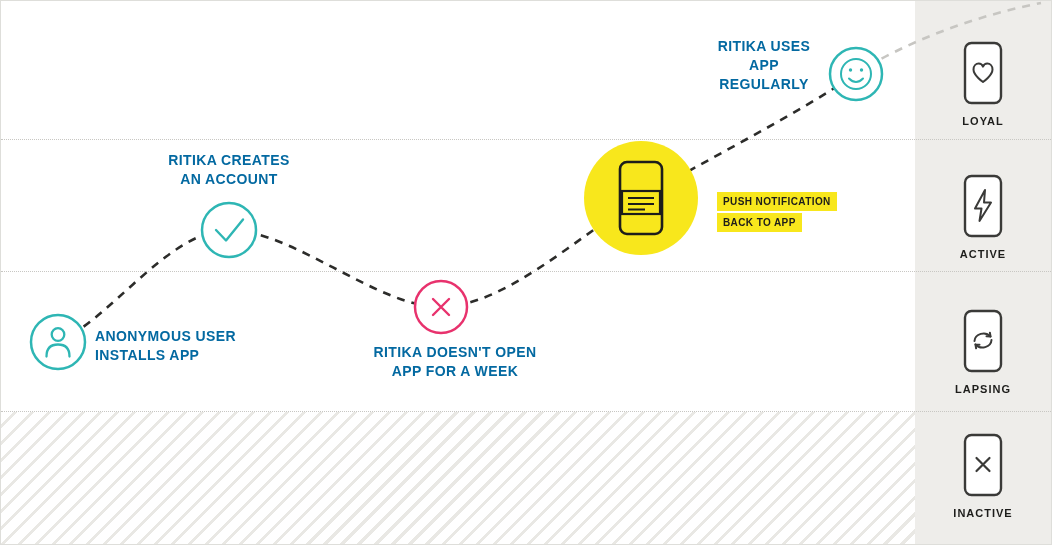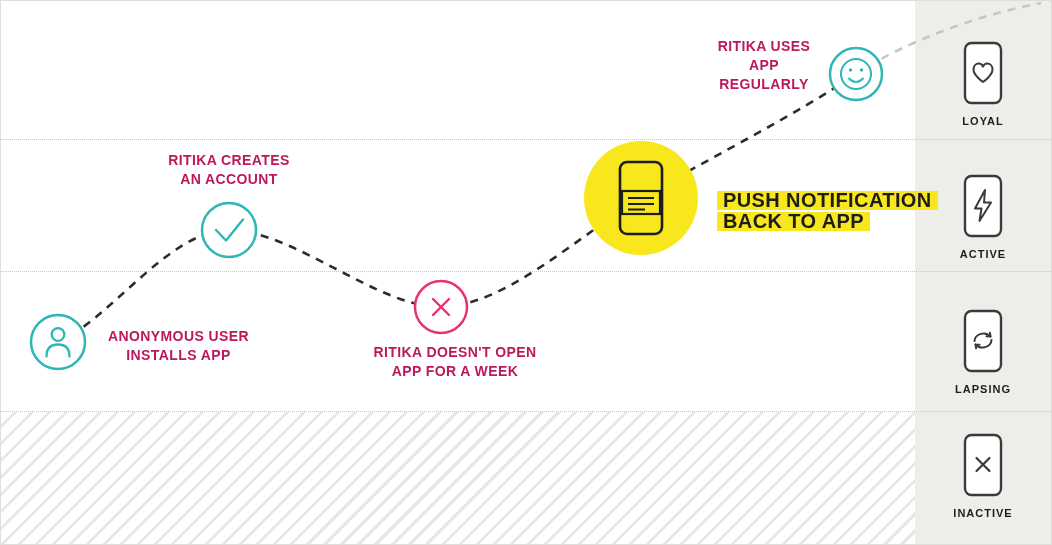--- a/index.html
+++ b/index.html
@@ -29,28 +29,28 @@
   .side-item svg{ display:block; }
   .side-label{
     margin-top:9px; font-size:11px; font-weight:bold; letter-spacing:1px;
     color:#1d1d1b; text-align:center;
   }
   .overlay{
     position:absolute; left:0; top:0; z-index:3; pointer-events:none;
   }
   .label{
     position:absolute; z-index:4; font-size:14px; line-height:19px;
-    font-weight:bold; color:#be185d; letter-spacing:.4px; white-space:pre-line;
+    font-weight:bold; color:#0369a1; letter-spacing:.4px; white-space:pre-line;
   }
   .label.center{ text-align:center; }
   .push-block{ position:absolute; z-index:4; }
   .push-row{ margin-bottom:1px; }
   .push-row span{
     display:inline-block; background:#f8e71c; color:#1d1d1b;
-    font-size:20px; line-height:15px; font-weight:bold; letter-spacing:.4px;
+    font-size:10px; line-height:15px; font-weight:bold; letter-spacing:.4px;
     padding:2px 6px;
   }
 </style>
 </head>
 <body>
 
 <div class="stage">
 
   <div class="zone-line" style="top:138px"></div>
   <div class="zone-line" style="top:270px"></div>
@@ -135,21 +135,21 @@
       <circle cx="855" cy="73" r="26" fill="#ffffff" stroke="#2eb6b4" stroke-width="2.5"></circle>
       <g fill="none" stroke="#2eb6b4">
         <circle cx="855" cy="73" r="15" stroke-width="2"></circle>
         <circle cx="849.5" cy="69" r="1.7" fill="#2eb6b4" stroke="none"></circle>
         <circle cx="860.5" cy="69" r="1.7" fill="#2eb6b4" stroke="none"></circle>
         <path d="M848,77.5 Q855,84.5 862,77.5" stroke-width="2" stroke-linecap="round"></path>
       </g>
     </g>
   </svg>
 
-  <div class="label" style="left:107px; top:326px;text-align:center;">ANONYMOUS USER
+  <div class="label" style="left:94px; top:326px;">ANONYMOUS USER
 INSTALLS APP</div>
 
   <div class="label center" style="left:148px; top:150px; width:160px;">RITIKA CREATES
 AN ACCOUNT</div>
 
   <div class="label center" style="left:349px; top:342px; width:210px;">RITIKA DOESN'T OPEN
 APP FOR A WEEK</div>
 
   <div class="label center" style="left:702px; top:36px; width:122px;">RITIKA USES
 APP REGULARLY</div>

